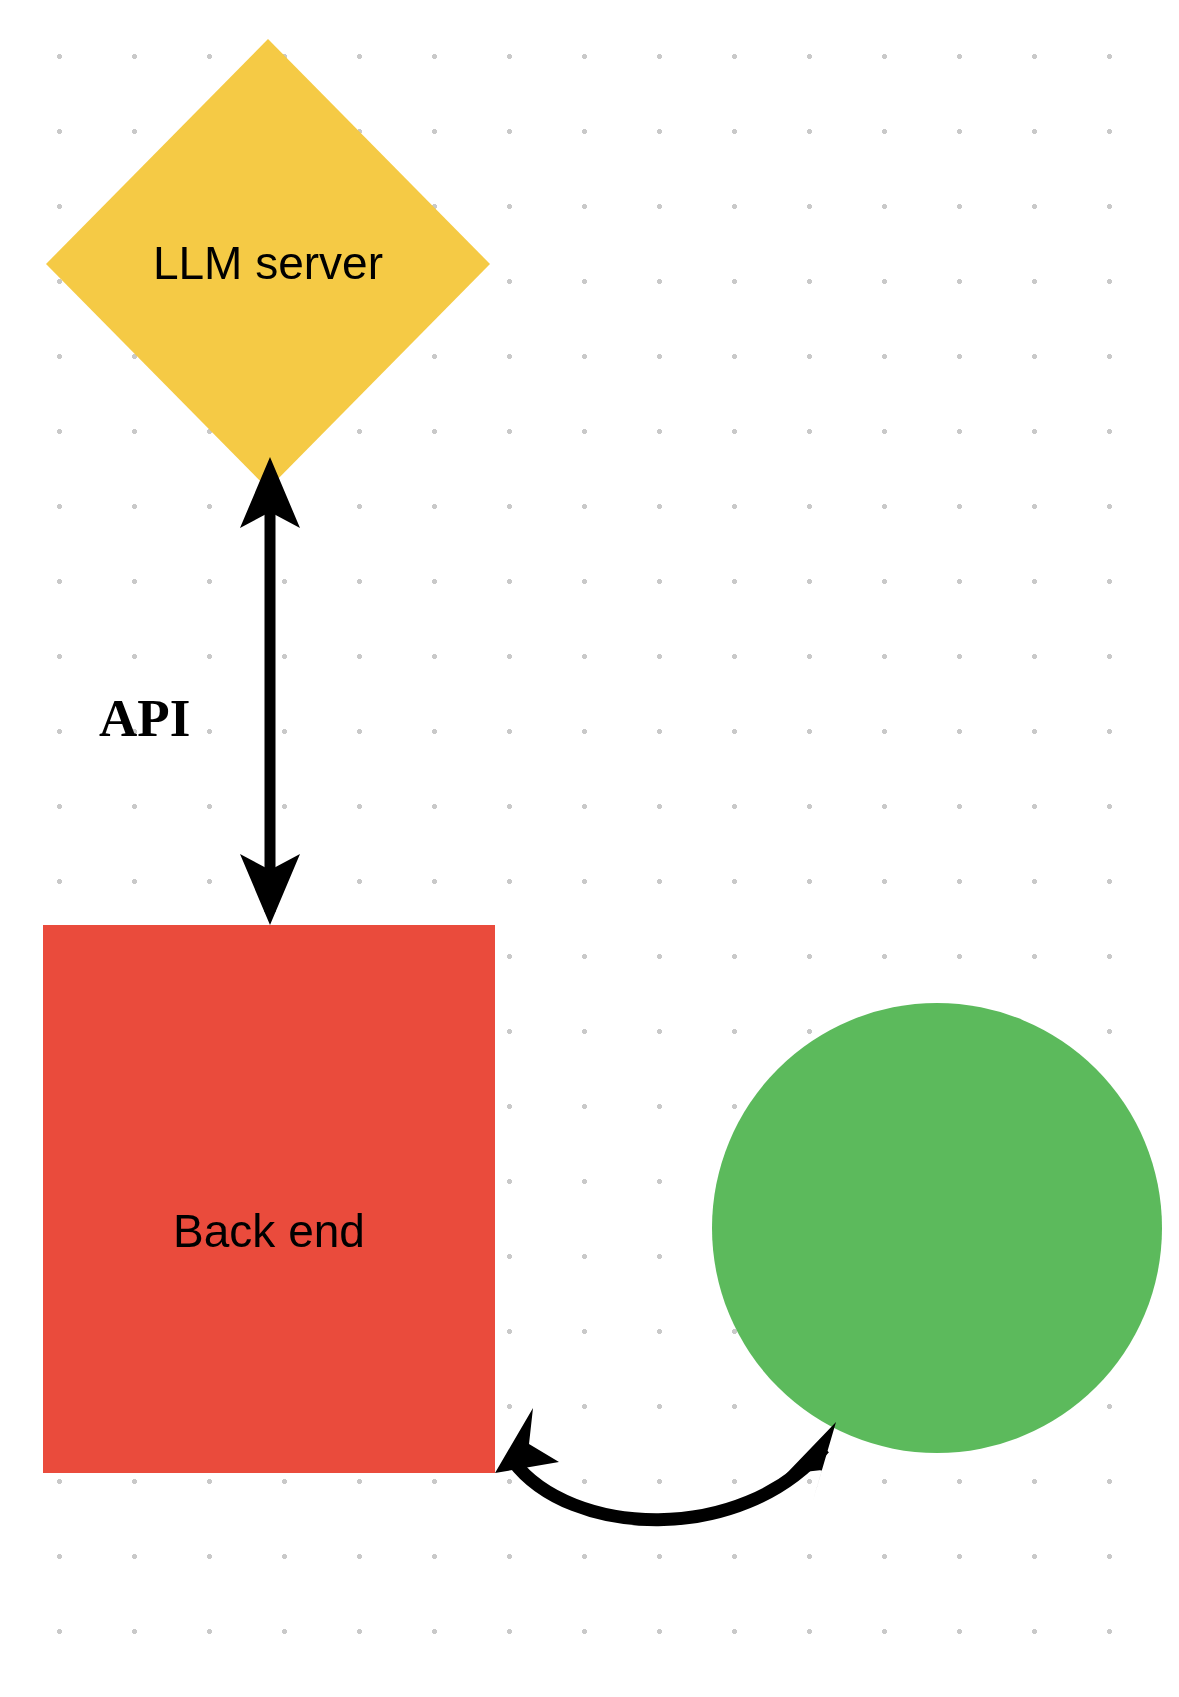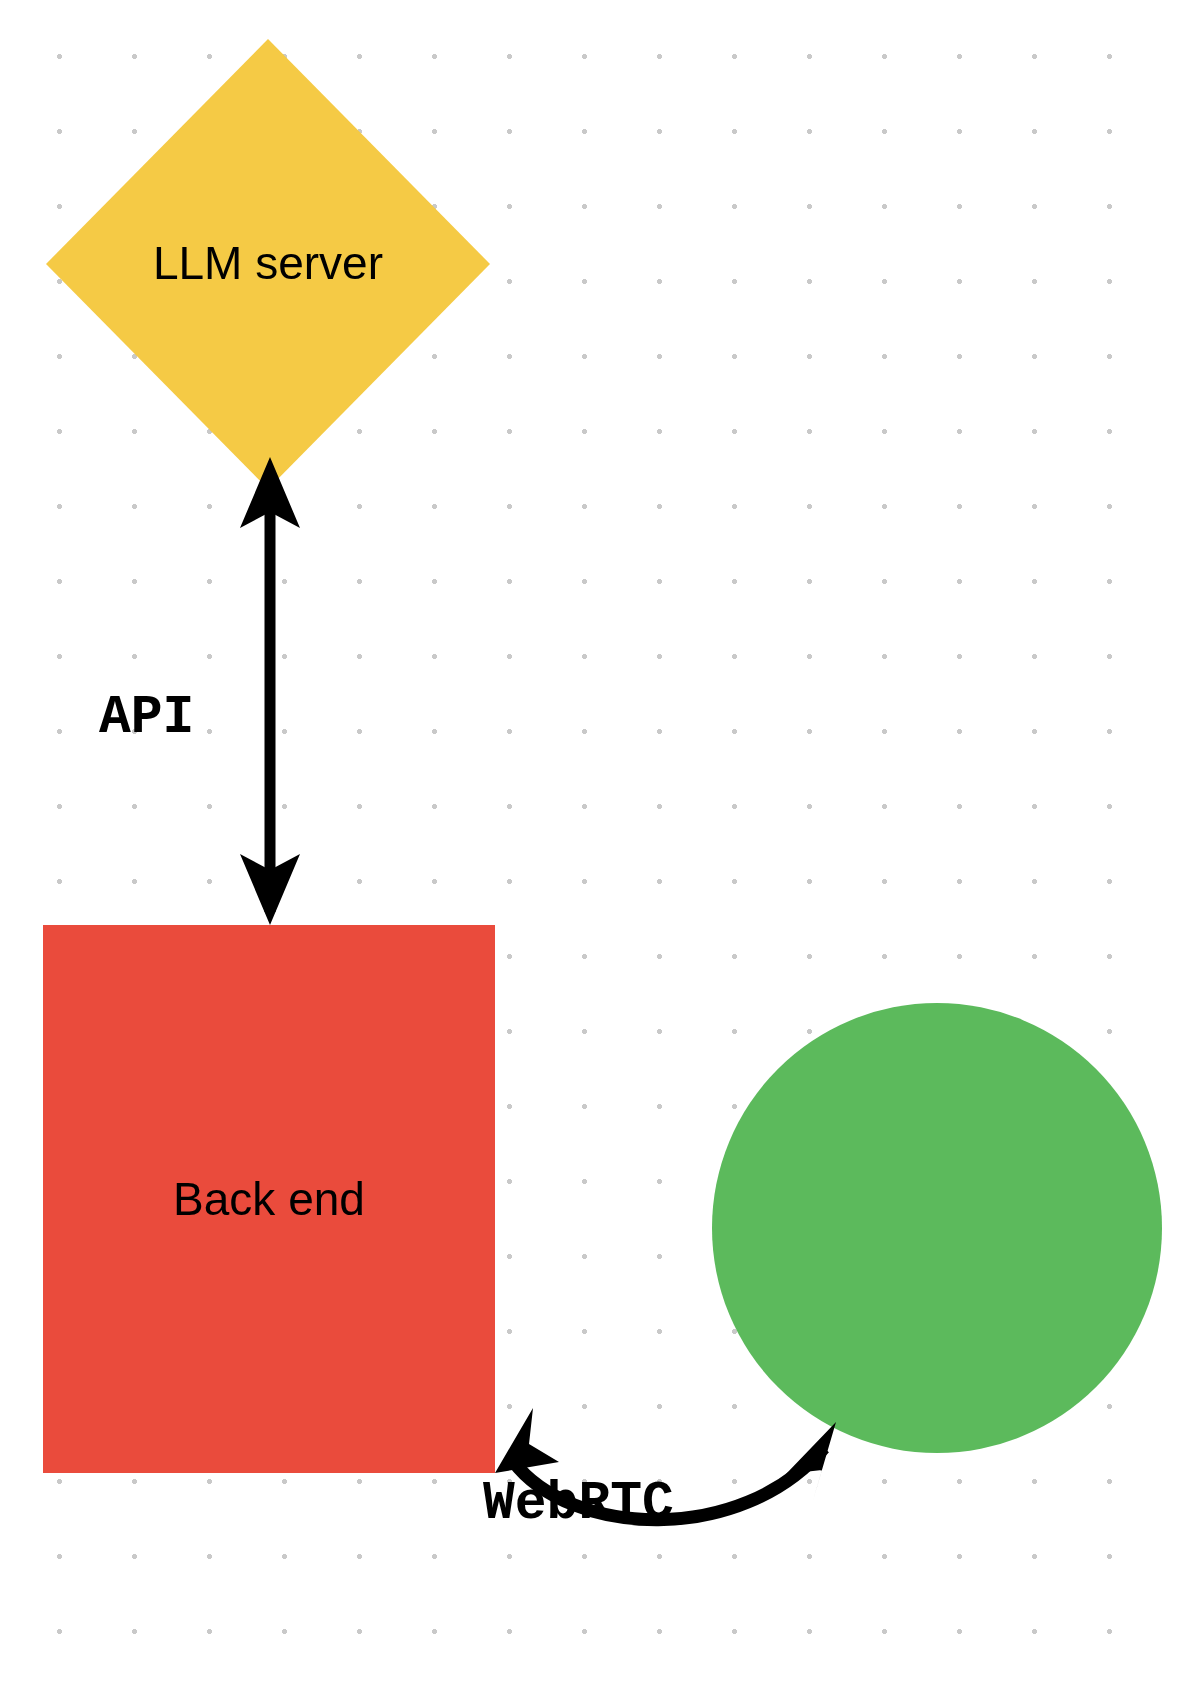--- a/index.html
+++ b/index.html
@@ -32,34 +32,34 @@
     font-size: 46px;
     font-weight: 400;
     white-space: nowrap;
     text-align: center;
     line-height: 1;
     pointer-events: none;
   }
   .edge-label {
     position: absolute;
     color: #000000;
-    font-family: Liberation Mono, monospace;
+    font-family: Liberation Serif, serif;
     font-size: 53px;
     font-weight: 700;
     white-space: nowrap;
     line-height: 1;
   }
   #label-llm {
     left: 46px;
     top: 240px;
     width: 444px;
   }
   #label-backend {
     left: 43px;
-    top: 1176px;
+    top: 1208px;
     width: 452px;
   }
   #label-frontend {
     left: 712px;
     top: 1206px;
     width: 450px;
   }
   #label-api {
     left: 99px;
     top: 692px;
@@ -95,15 +95,14 @@
     </g>
   </svg>
 
   <div class="node-label" id="label-llm">LLM server</div>
 
   <div class="node-label" id="label-backend">Back end</div>
 
 
   <div class="edge-label" id="label-api">API</div>
 
-  <div class="edge-label" id="label-webrtc">WebRTC</div>
 
 </div>
 
 </body></html>

